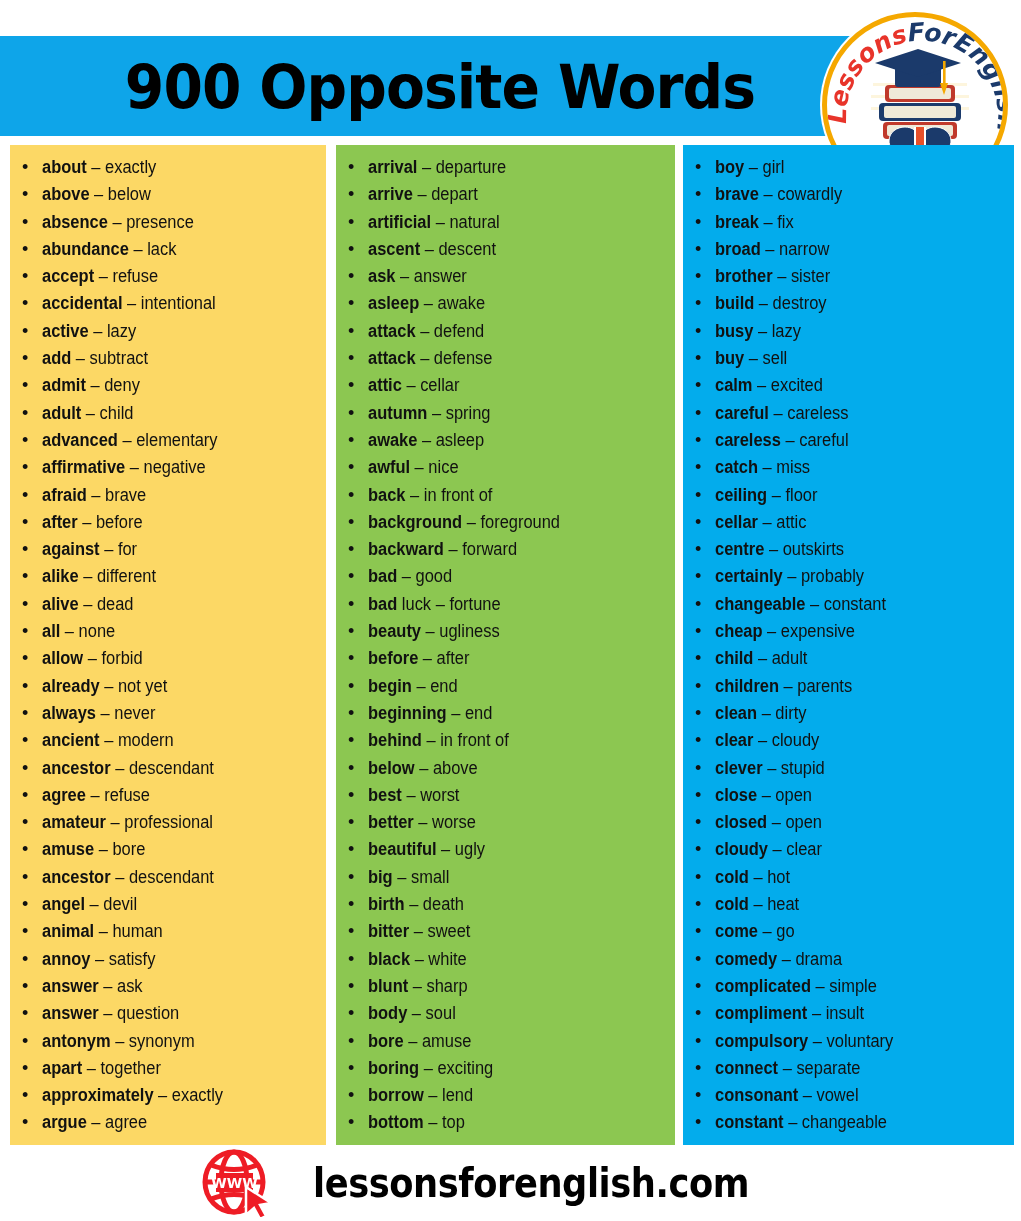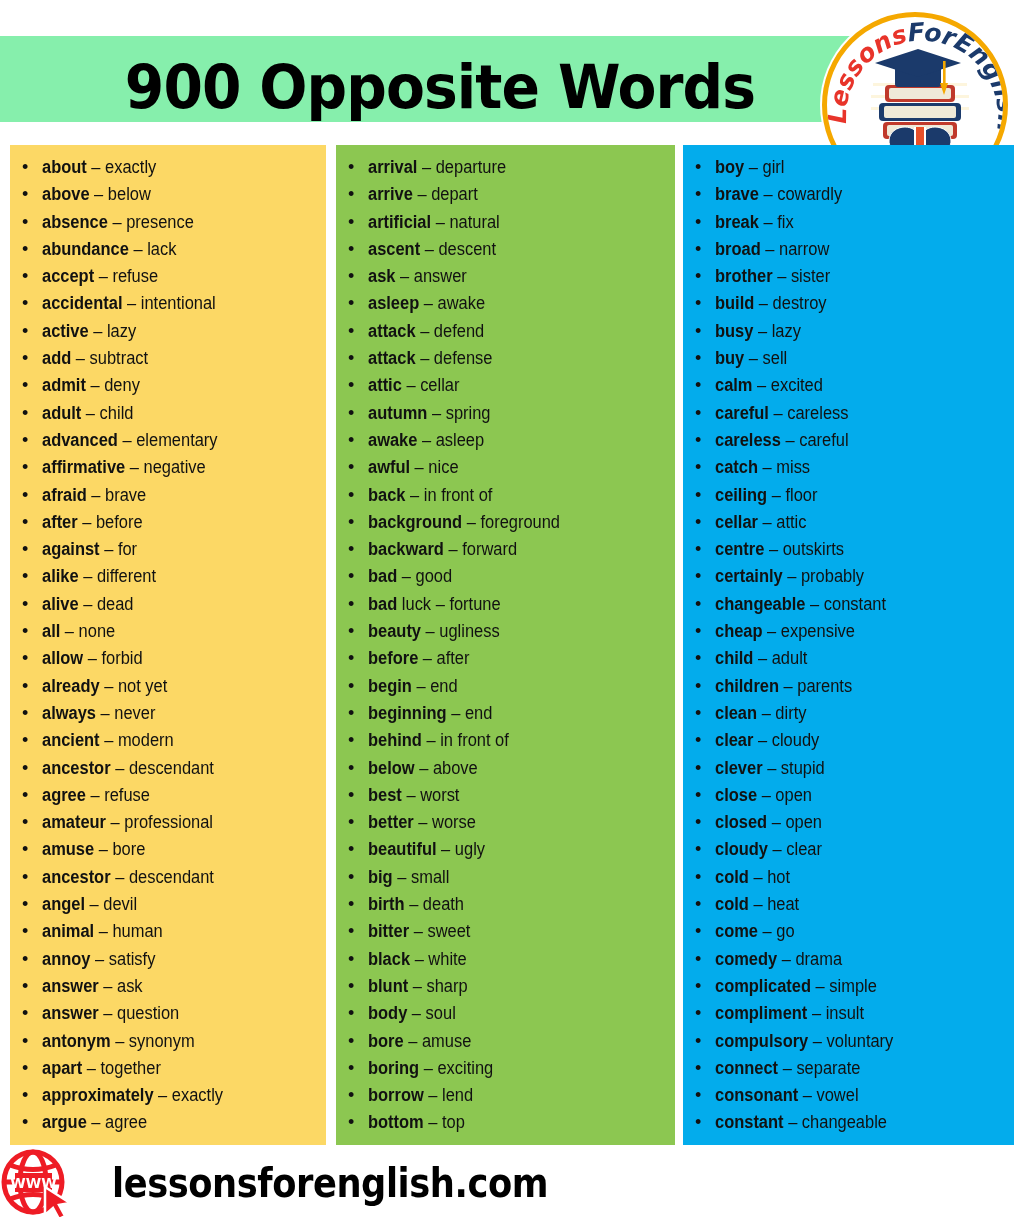--- a/index.html
+++ b/index.html
@@ -6,22 +6,22 @@
   body{
     width:1021px;height:1221px;
     background:#ffffff;
     font-family:"Liberation Sans", sans-serif;
     overflow:hidden;
     position:relative;
   }
 
   
   .header{
-    position:absolute;left:0;top:36px;width:901px;height:86px;
-    background:#86efac;
+    position:absolute;left:0;top:36px;width:901px;height:100px;
+    background:#0ea5e9;
   }
   .header-title{
     position:absolute;left:0;top:0;width:880px;height:100px;
     display:flex;align-items:center;justify-content:center;
     font-family:"DejaVu Sans", sans-serif;
     font-weight:bold;
     font-size:61px;
     color:#000000;
     letter-spacing:-1px;
     transform:scaleX(0.93);
@@ -93,21 +93,21 @@
   .w-dash{font-weight:normal;}
   .w-opp{font-weight:normal;}
 
   
   .footer{
     position:absolute;left:0;top:1145px;width:1021px;height:76px;
     background:#ffffff;
   }
   .footer-inner{
     position:absolute;left:0;top:0;width:1021px;height:76px;
-    display:flex;align-items:center;justify-content:flex-start;
+    display:flex;align-items:center;justify-content:center;
     gap:38px;
   }
   .globe-icon{width:74px;height:68px;flex:0 0 74px;}
   .footer-text{
     font-family:"DejaVu Sans", sans-serif;
     font-weight:bold;
     font-size:41px;
     color:#000000;
     transform:scaleX(0.86);
     transform-origin:left center;

